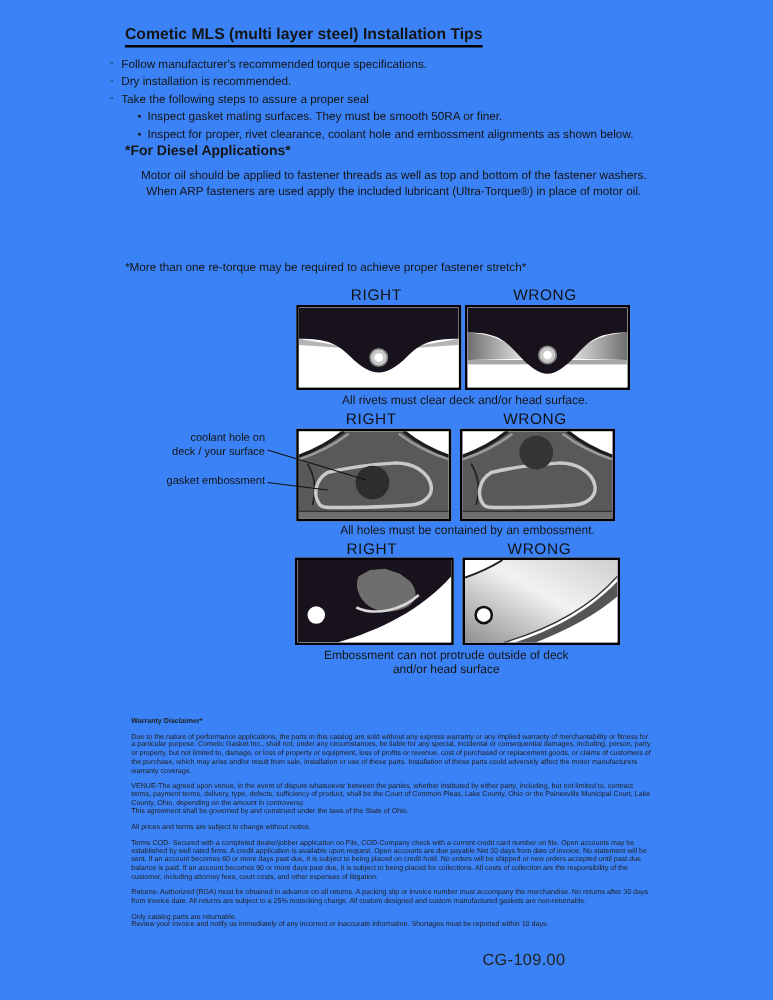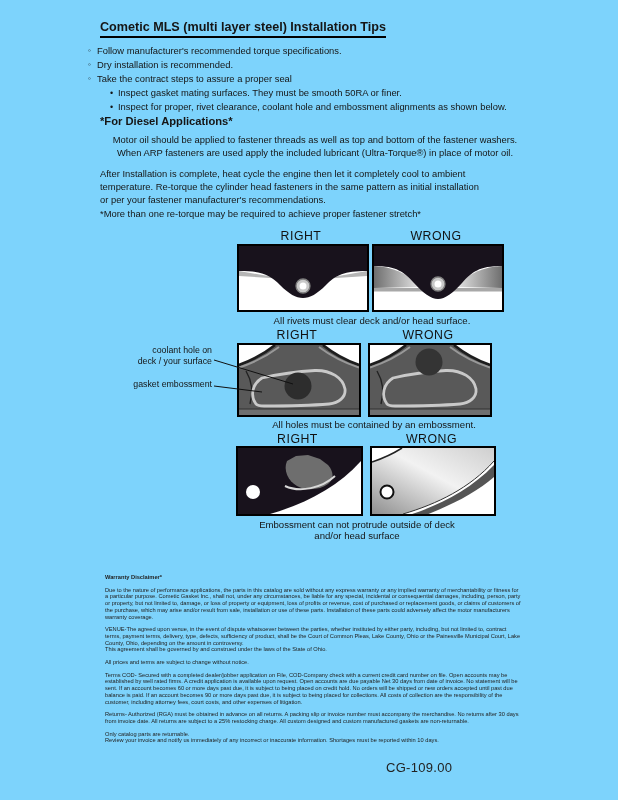--- a/index.html
+++ b/index.html
@@ -1,16 +1,16 @@
 <!DOCTYPE html>
 <html><head>
 <meta charset="utf-8">
 <style>
   html,body{margin:0;padding:0;background:#fff;}
-  .page{position:relative;width:618px;height:800px;background:#7dd3fc;overflow:hidden;
+  .page{position:relative;width:618px;height:800px;background:#3b82f6;overflow:hidden;
         font-family:"Liberation Sans","DejaVu Sans",sans-serif;color:#151515;}
   .abs{position:absolute;}
   .title{left:100px;top:20px;font-size:12.6px;font-weight:bold;
          border-bottom:2px solid #000;padding-bottom:2px;display:inline-block;}
   .bullets{left:88px;top:44px;font-size:9.4px;line-height:14px;width:440px;}
   .brow{display:flex;}
   .bmark{width:9px;flex:0 0 9px;font-size:8px;line-height:14px;}
   .srow{display:flex;margin-left:22px;}
   .smark{width:8px;flex:0 0 8px;font-size:9px;line-height:14px;}
   .heading{left:100px;top:115px;font-size:11.2px;font-weight:bold;}
@@ -39,38 +39,35 @@
     <div class="brow">
       <span class="bmark">◦</span>
       <span>Follow manufacturer's recommended torque specifications.</span>
     </div>
     <div class="brow">
       <span class="bmark">◦</span>
       <span>Dry installation is recommended.</span>
     </div>
     <div class="brow">
       <span class="bmark">◦</span>
-      <span>Take the contract steps to assure a proper seal</span>
+      <span>Take the following steps to assure a proper seal</span>
     </div>
     <div class="srow">
       <span class="smark">•</span>
       <span>Inspect gasket mating surfaces.  They must be smooth 50RA or finer.</span>
     </div>
     <div class="srow">
       <span class="smark">•</span>
       <span>Inspect for proper, rivet clearance, coolant hole and embossment alignments as shown below.</span>
     </div>
   </div>
 
   <div class="abs heading">*For Diesel Applications*</div>
   <div class="abs para p1">Motor oil should be applied to fastener threads as well as top and bottom of the fastener washers.
 When ARP fasteners are used apply the included lubricant (Ultra-Torque®) in place of motor oil.</div>
-  <div class="abs para p2">After Installation is complete, heat cycle the engine then let it completely cool to ambient
-temperature. Re-torque the cylinder head fasteners in the same pattern as initial installation
-or per your fastener manufacturer's recommendations.</div>
   <div class="abs note">*More than one re-torque may be required to achieve proper fastener stretch*</div>
 
   <div class="abs dhead" style="left:237px;top:229px;width:128px;">RIGHT</div>
   <div class="abs dhead" style="left:372px;top:229px;width:128px;">WRONG</div>
 
   <div class="abs dbox" style="left:237px;top:244px;">
     <svg width="128" height="64" viewBox="0 0 128 64">
       <rect width="128" height="64" fill="#ffffff"></rect>
       <path d="M0,25 L46,33 L0,30 Z" fill="#b5b5b5"></path>
       <path d="M128,25 L82,33 L128,30 Z" fill="#b5b5b5"></path>

